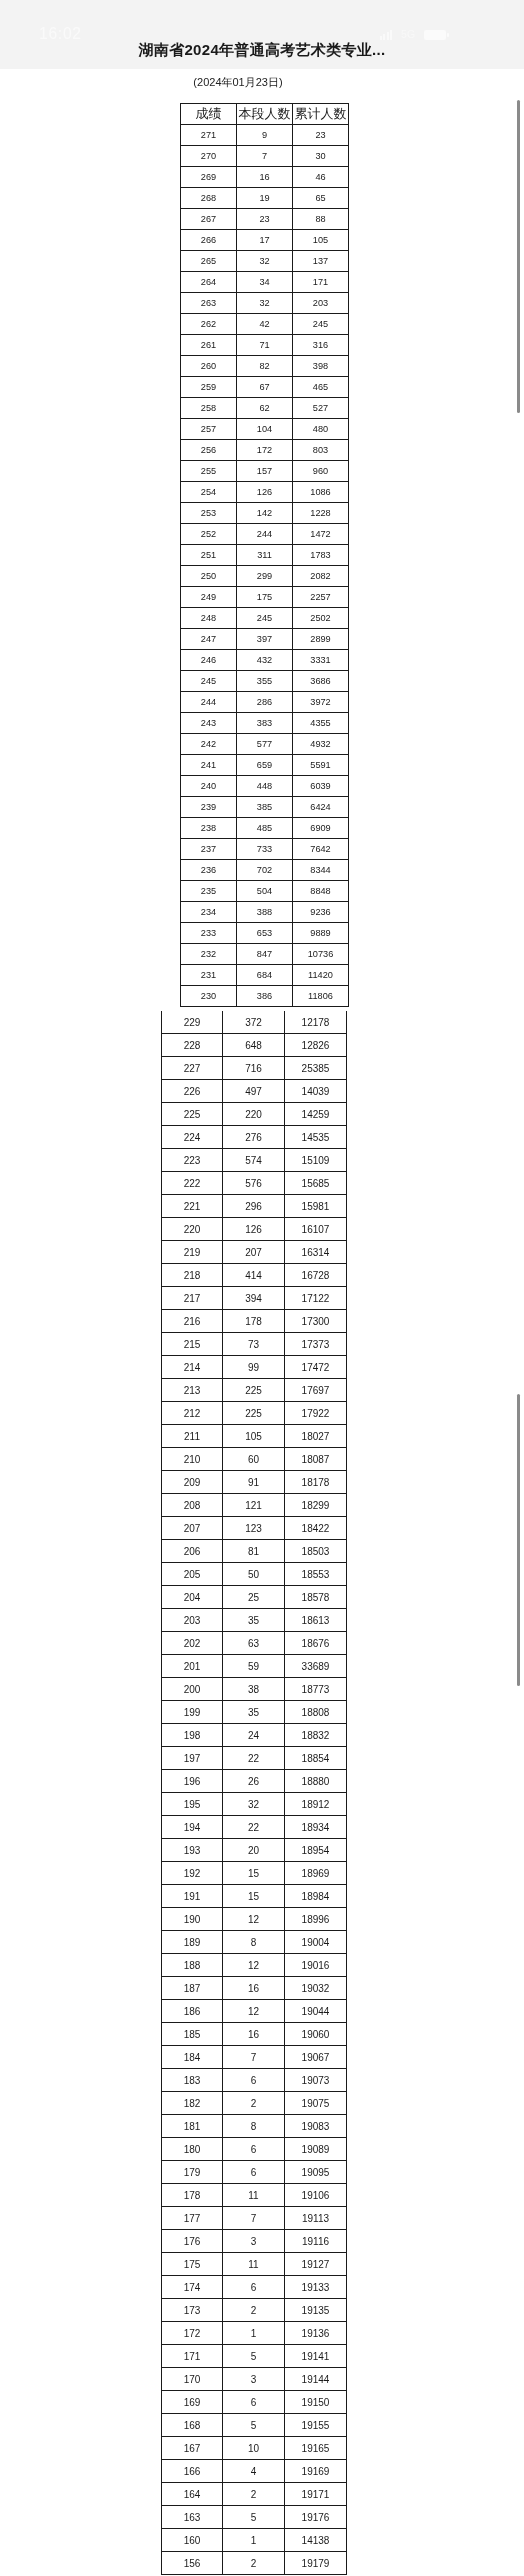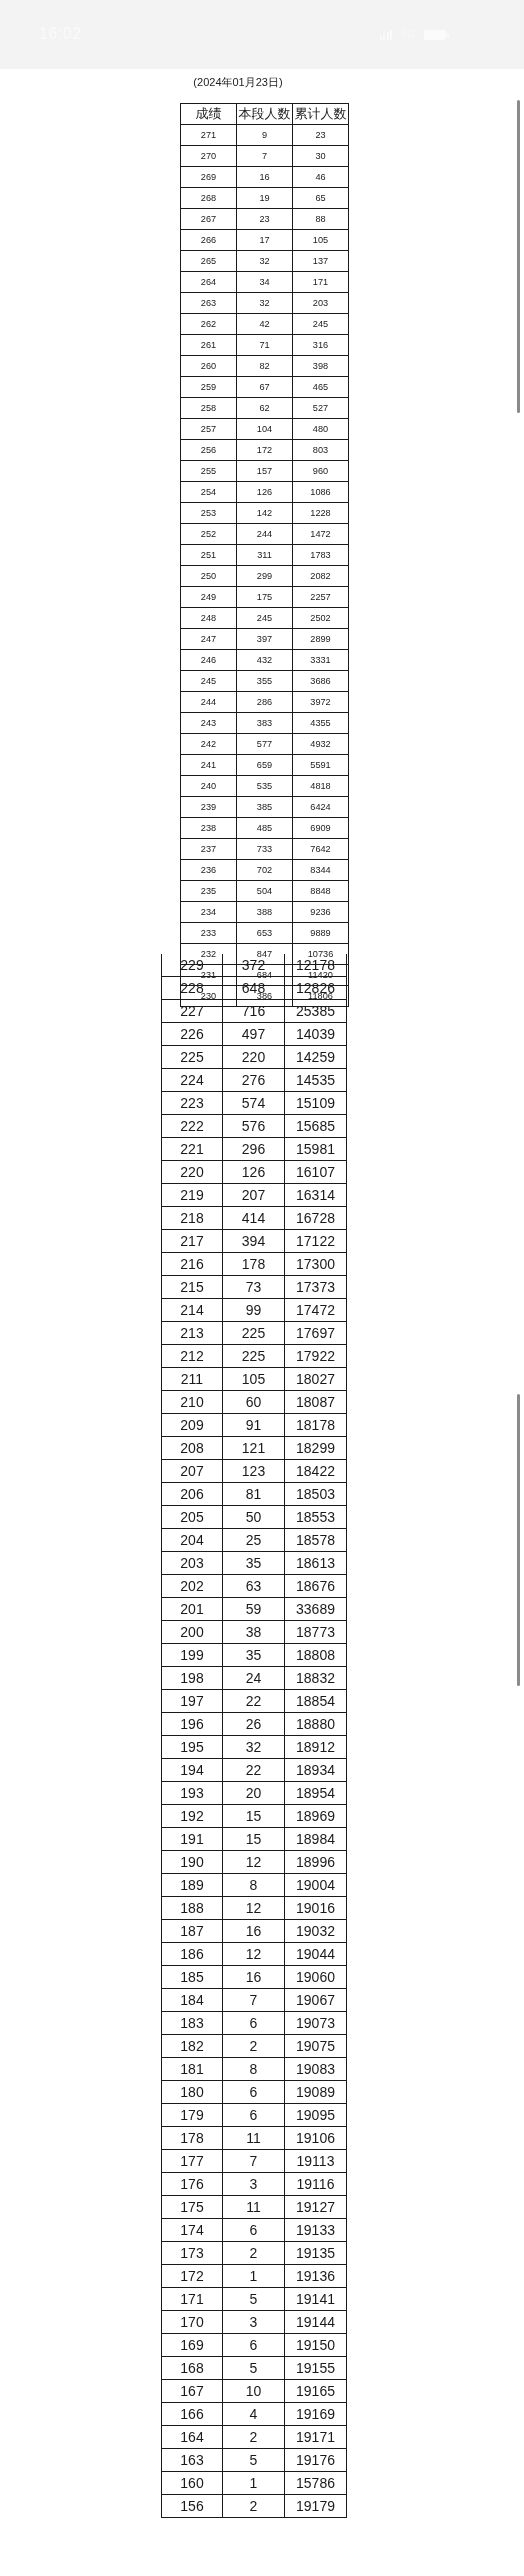--- a/index.html
+++ b/index.html
@@ -43,21 +43,21 @@
     font-size: 9.2px; color: #1a1a1a;
   }
   table.score td, table.score th {
     border: 1px solid #1a1a1a; text-align: center; padding: 0;
     font-weight: normal;
   }
   #t1 { left: 180px; top: 103px; width: 167px; }
   #t1 col { width: 56px; }
   #t1 th { height: 20.3px; font-size: 13px; }
   #t1 td { height: 20px; }
-  #t2 { left: 161px; top: 954px; width: 184px; font-size: 14px; }
+  #t2 { left: 161px; top: 1011px; width: 184px; font-size: 10px; }
   #t2 col.c1 { width: 61px; } #t2 col.c2 { width: 62px; } #t2 col.c3 { width: 62px; }
   #t2 td { height: 22px; }
   #t2 tr:first-child td { border-top: none; }
   .scrollbar {
     position: absolute; left: 517px; width: 3.3px; background: #8a8a8a; border-radius: 2px;
   }
 </style>
 </head>
 <body>
 
@@ -66,20 +66,21 @@
   <div class="status-right">
     <div class="signal">
       <span style="height:3.9px"></span>
         <span style="height:5.9px"></span>
         <span style="height:7.9px"></span>
         <span style="height:9.8px"></span>
     </div>
     <span class="net">5G</span>
     <div class="battery"></div>
   </div>
+  <div class="page-title">湖南省2024年普通高考艺术类专业...</div>
 </div>
 
 <div class="subtitle">(2024年01月23日)</div>
 
 <table class="score" id="t1">
   <colgroup>
       <col>
       <col>
       <col>
     </colgroup>
@@ -241,22 +242,22 @@
         <td>577</td>
         <td>4932</td>
       </tr>
       <tr>
         <td>241</td>
         <td>659</td>
         <td>5591</td>
       </tr>
       <tr>
         <td>240</td>
-        <td>535</td>
-        <td>4818</td>
+        <td>448</td>
+        <td>6039</td>
       </tr>
       <tr>
         <td>239</td>
         <td>385</td>
         <td>6424</td>
       </tr>
       <tr>
         <td>238</td>
         <td>485</td>
         <td>6909</td>
@@ -637,21 +638,21 @@
         <td>19171</td>
       </tr>
       <tr>
         <td>163</td>
         <td>5</td>
         <td>19176</td>
       </tr>
       <tr>
         <td>160</td>
         <td>1</td>
-        <td>15786</td>
+        <td>14138</td>
       </tr>
       <tr>
         <td>156</td>
         <td>2</td>
         <td>19179</td>
       </tr>
     </tbody>
 </table>
 
 <div class="scrollbar" style="top:100px;height:313px;"></div>

